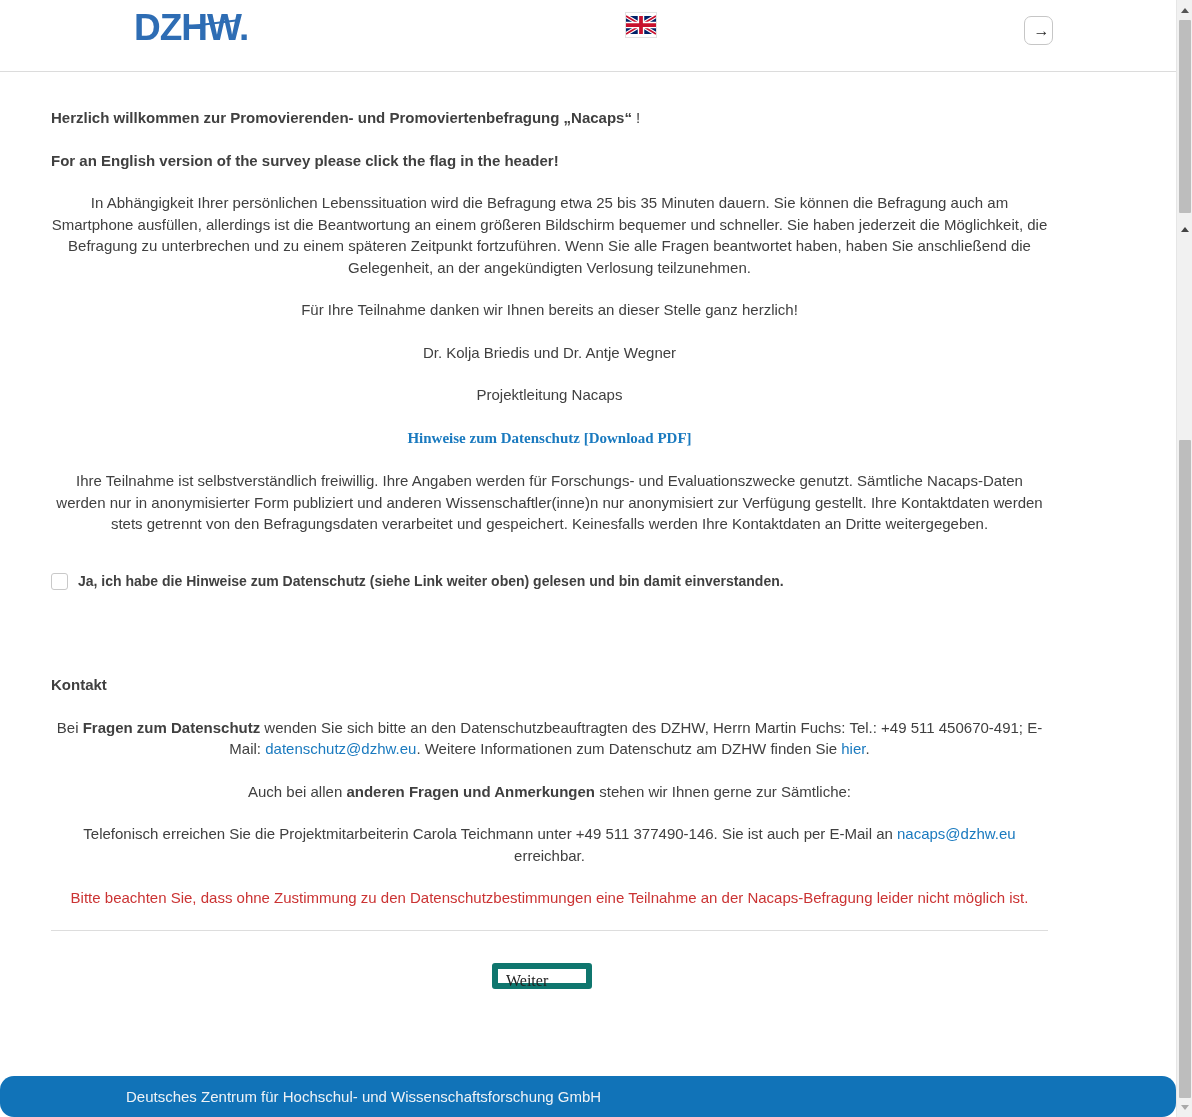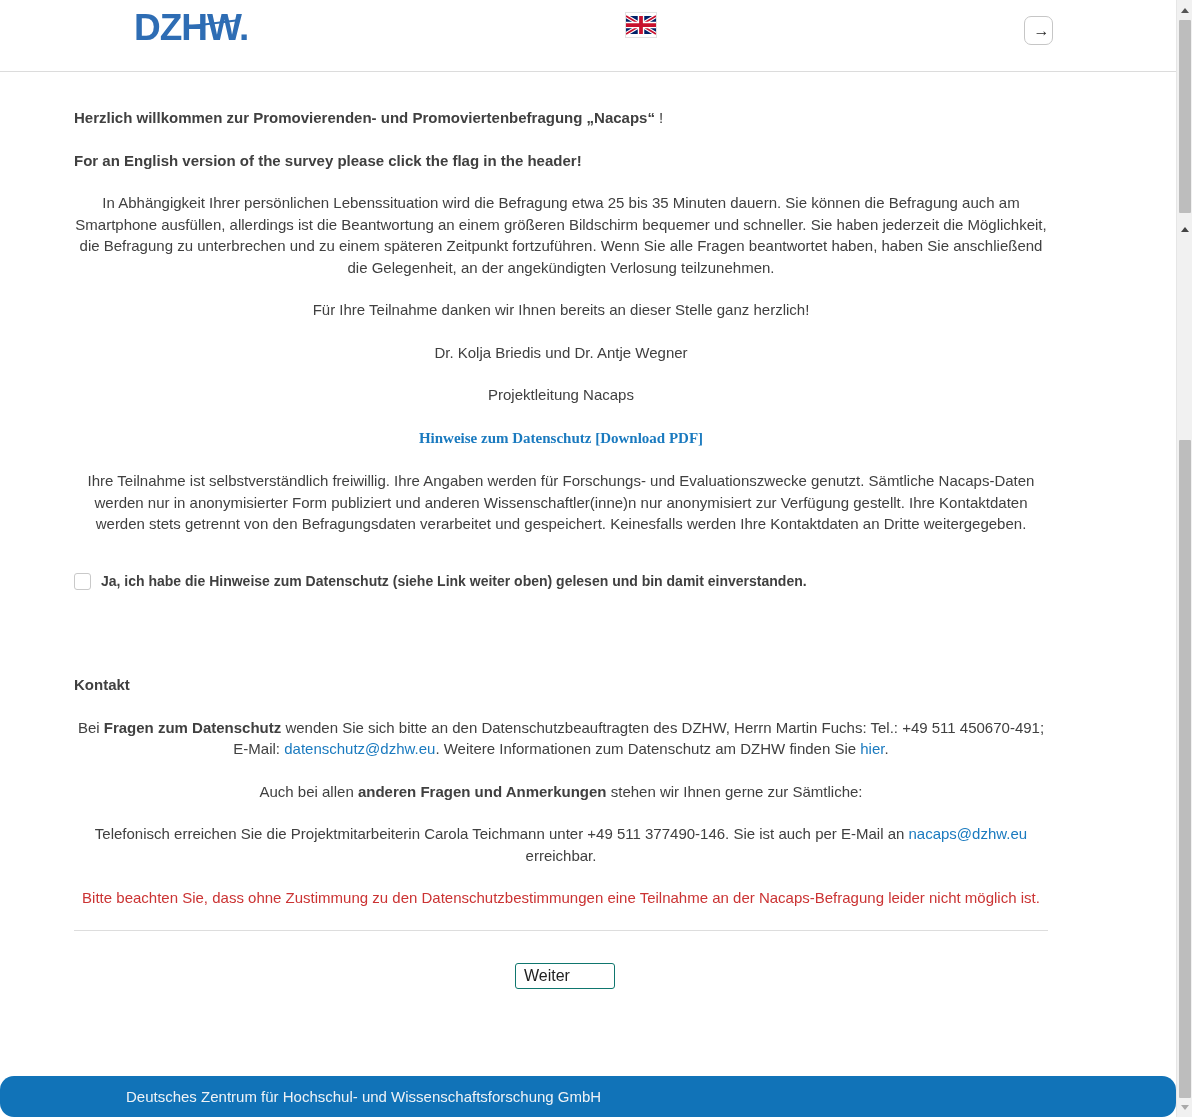--- a/index.html
+++ b/index.html
@@ -56,21 +56,21 @@
   .sb-thumb-main{top:440px;height:658px;}
   .sb-arrow{position:absolute;left:4px;width:0;height:0;
     border-left:4px solid transparent;border-right:4px solid transparent;}
   .sb-arrow-up1{top:8px;border-bottom:5px solid #555;}
   .sb-arrow-up2{top:227px;border-bottom:5px solid #444;}
   .sb-arrow-down{top:1105px;border-top:5px solid #a9a9a9;}
 
   
   .main{
     position:absolute;top:57px;left:0;right:16px;bottom:41px;
-    padding:50px 128px 0 74px;
+    padding:50px 128px 0 51px;
     font-size:15px;line-height:21.5px;
   }
   .main p{margin:12px 0 21px 0;text-align:center;}
   .bold{font-weight:bold;}
   h1,h2{font-size:15px;line-height:21.5px;font-weight:bold;margin:0 0 21px 0;color:var(--text-color);}
   a{color:var(--link-blue);text-decoration:none;cursor:pointer;}
   .privacy-link{font-weight:bold;font-size:15px;font-family:Liberation Serif, serif;}
 
   .consent-row{
     display:flex;align-items:center;gap:10px;
@@ -83,22 +83,22 @@
   .consent-label{font-weight:bold;font-size:14px;cursor:pointer;}
 
   .contact-heading{margin-top:82px;}
   .warning{color:var(--warning-red);}
 
   .divider{border:none;border-top:1px solid #ddd;margin:21px 0 0 0;height:0;}
 
   .next-btn{
     display:block;margin:32px 0 0 441px;
     width:100px;height:26px;
-    background:#fff;border:1px solid #0f766e;border-radius:3px;
-    font-family:Liberation Sans, sans-serif;
+    background:#fff;border:6px solid #0f766e;border-radius:3px;
+    font-family:Liberation Serif, serif;
     font-size:16px;color:#222;text-align:left;padding:0 0 0 8px;
     line-height:24px;cursor:pointer;
   }
 
   
   .footer{
     position:absolute;left:0;right:16px;bottom:0;height:41px;
     background:var(--footer-blue);
     display:flex;align-items:center;
     padding-left:126px;

